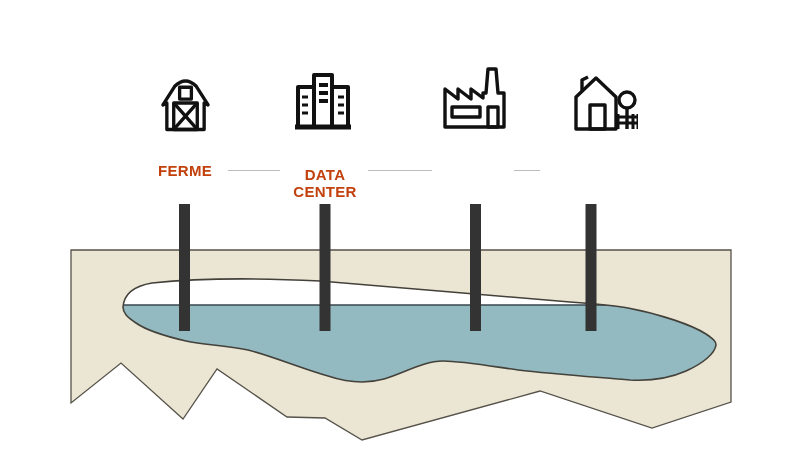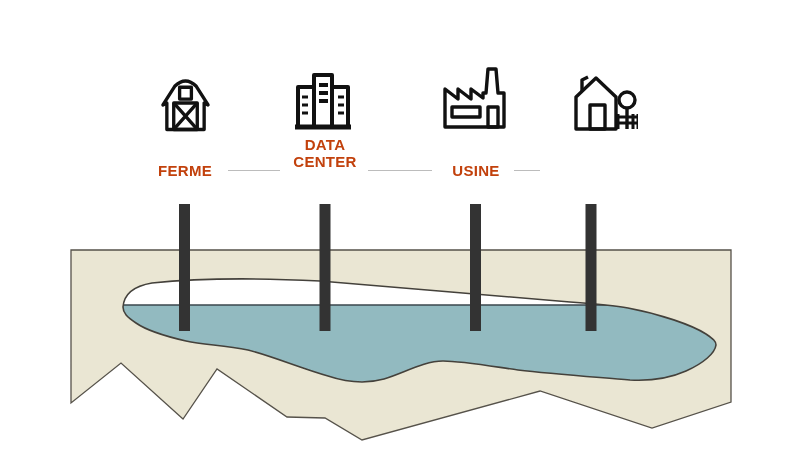--- a/index.html
+++ b/index.html
@@ -146,20 +146,19 @@
           <line x1="46" y1="53" x2="68" y2="53"></line>
           <line x1="48" y1="44" x2="48" y2="59"></line>
           <line x1="63" y1="44" x2="63" y2="59"></line>
           <line x1="68" y1="44" x2="68" y2="59"></line>
         </g>
       </svg>
     </span>
   </div>
 
   <div class="site-label" style="left:135px; top:162px; width:100px;">FERME</div>
-  <div class="site-label" style="left:285px; top:136px; width:80px;">DATA CENTER</div>
-  <div class="site-label" style="left:426px; top:162px; width:100px;">USINE</div>
+  <div class="site-label" style="left:285px; top:166px; width:80px;">DATA CENTER</div>
 
   <div class="connector" style="left:228px; width:52px;"></div>
   <div class="connector" style="left:368px; width:64px;"></div>
   <div class="connector" style="left:514px; width:26px;"></div>
 
 </div>
 
 </body></html>

